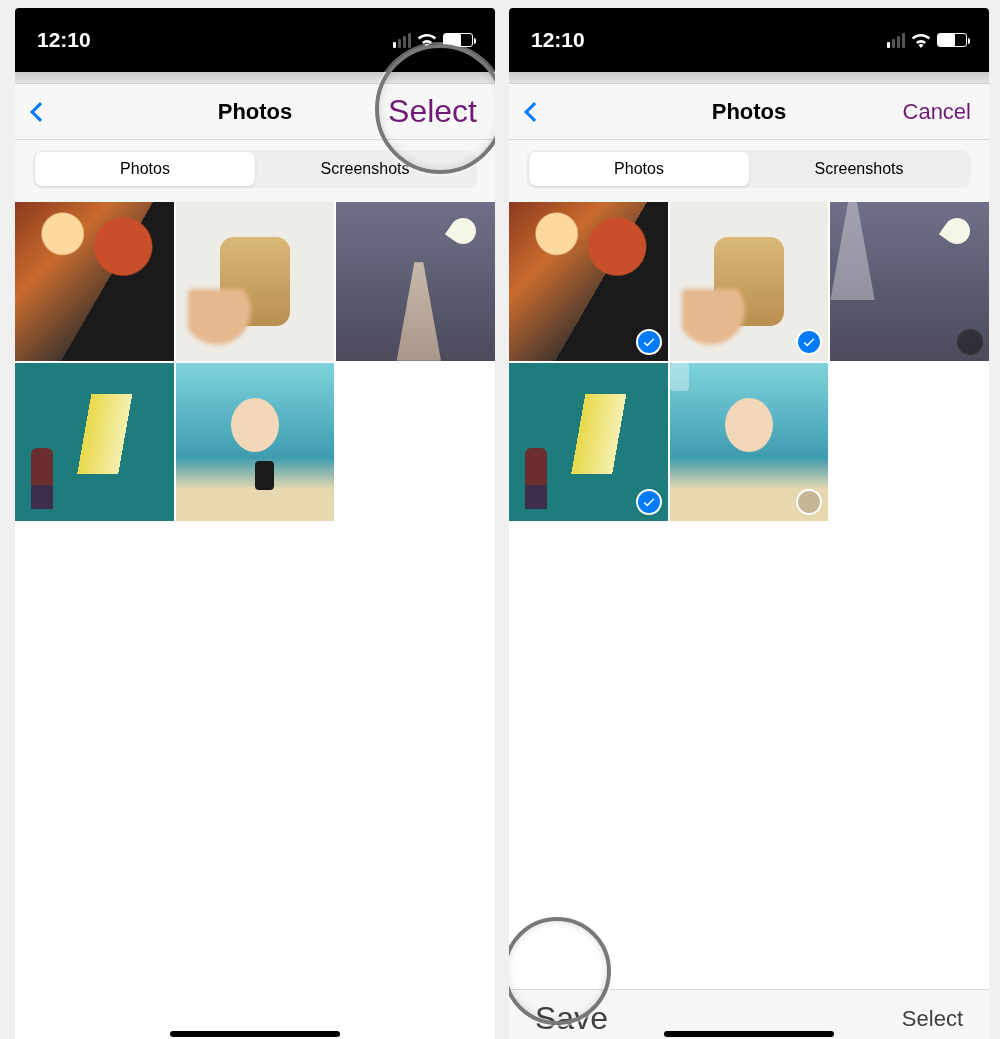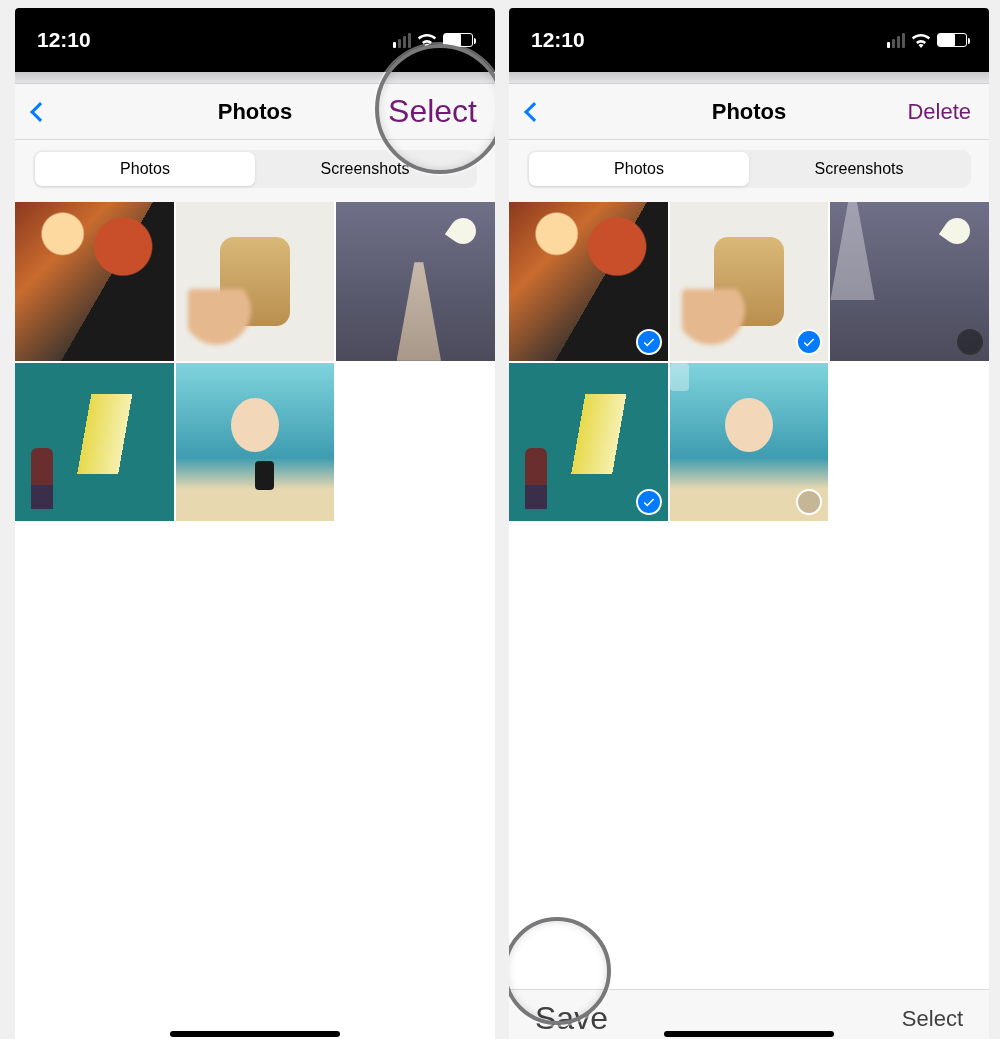--- a/index.html
+++ b/index.html
@@ -222,21 +222,21 @@
         </svg>
       <span class="battery">
           <span class="fill"></span>
         </span>
     </div>
   </div>
   <div class="sheet-peek"></div>
   <div class="navbar">
     <span class="nav-left"><span class="back-chevron"></span></span>
     <span class="nav-title">Photos</span>
-    <span class="nav-right">Delete</span>
+    <span class="nav-right">Cancel</span>
   </div>
   <div class="segmented-wrap">
     <div class="segmented">
       <div class="seg active">Photos</div>
       <div class="seg">Screenshots</div>
     </div>
   </div>
   <div class="grid">
     <div class="thumb art1">
       <span class="check selected">

